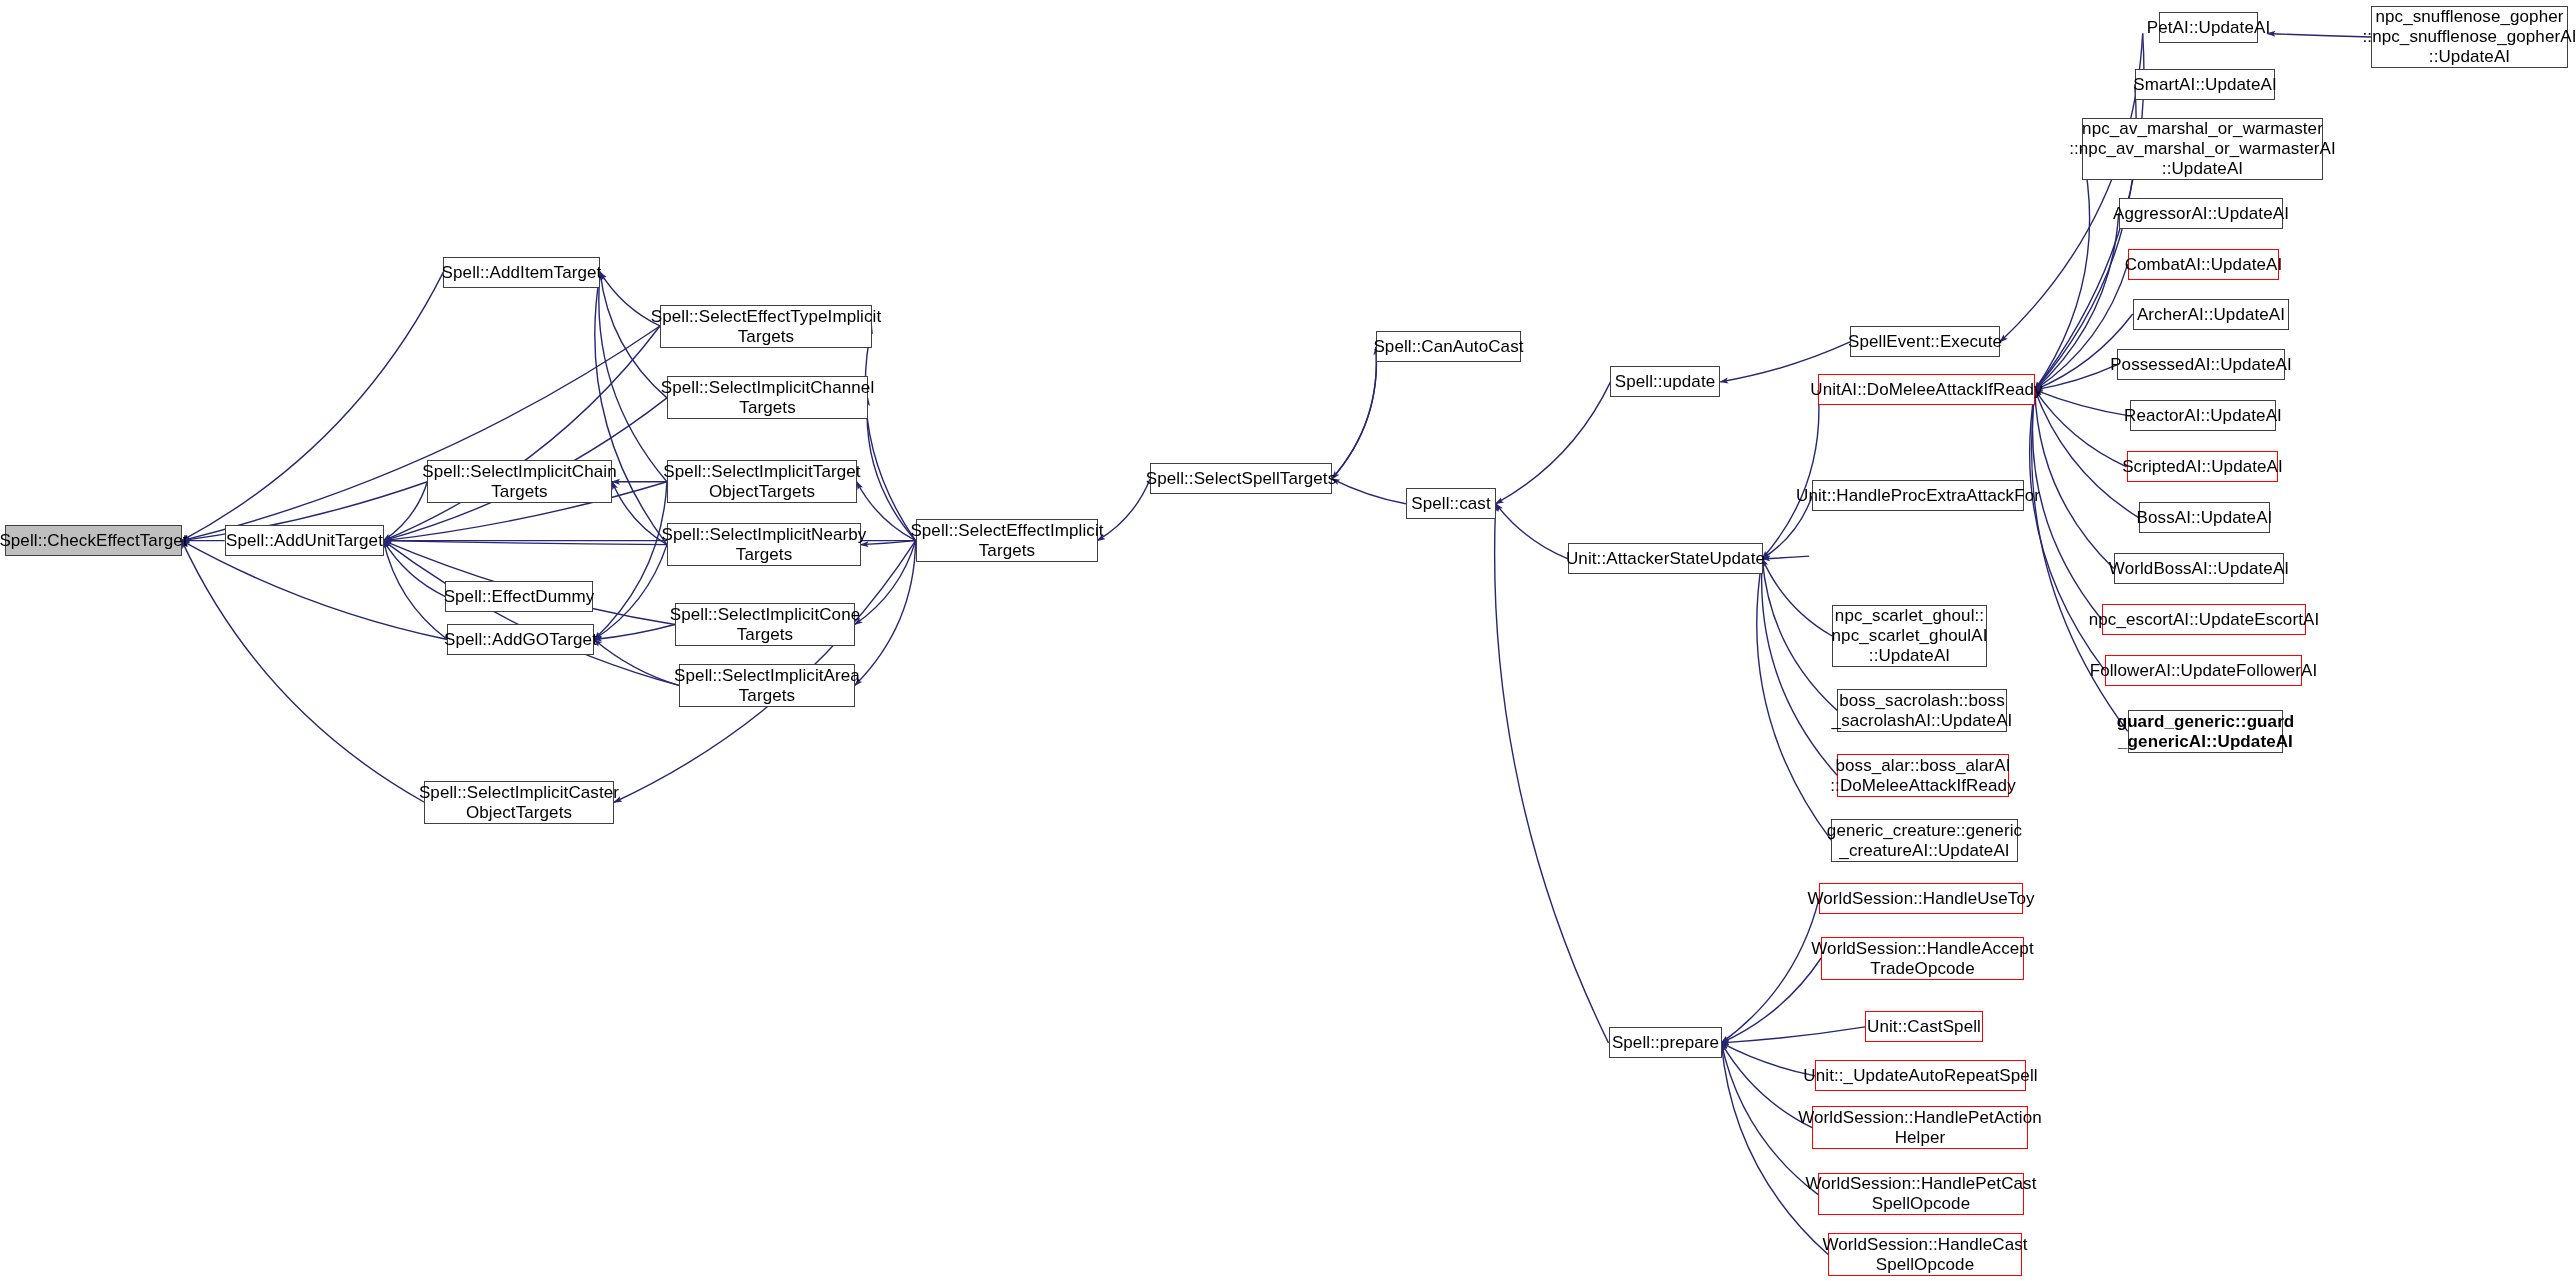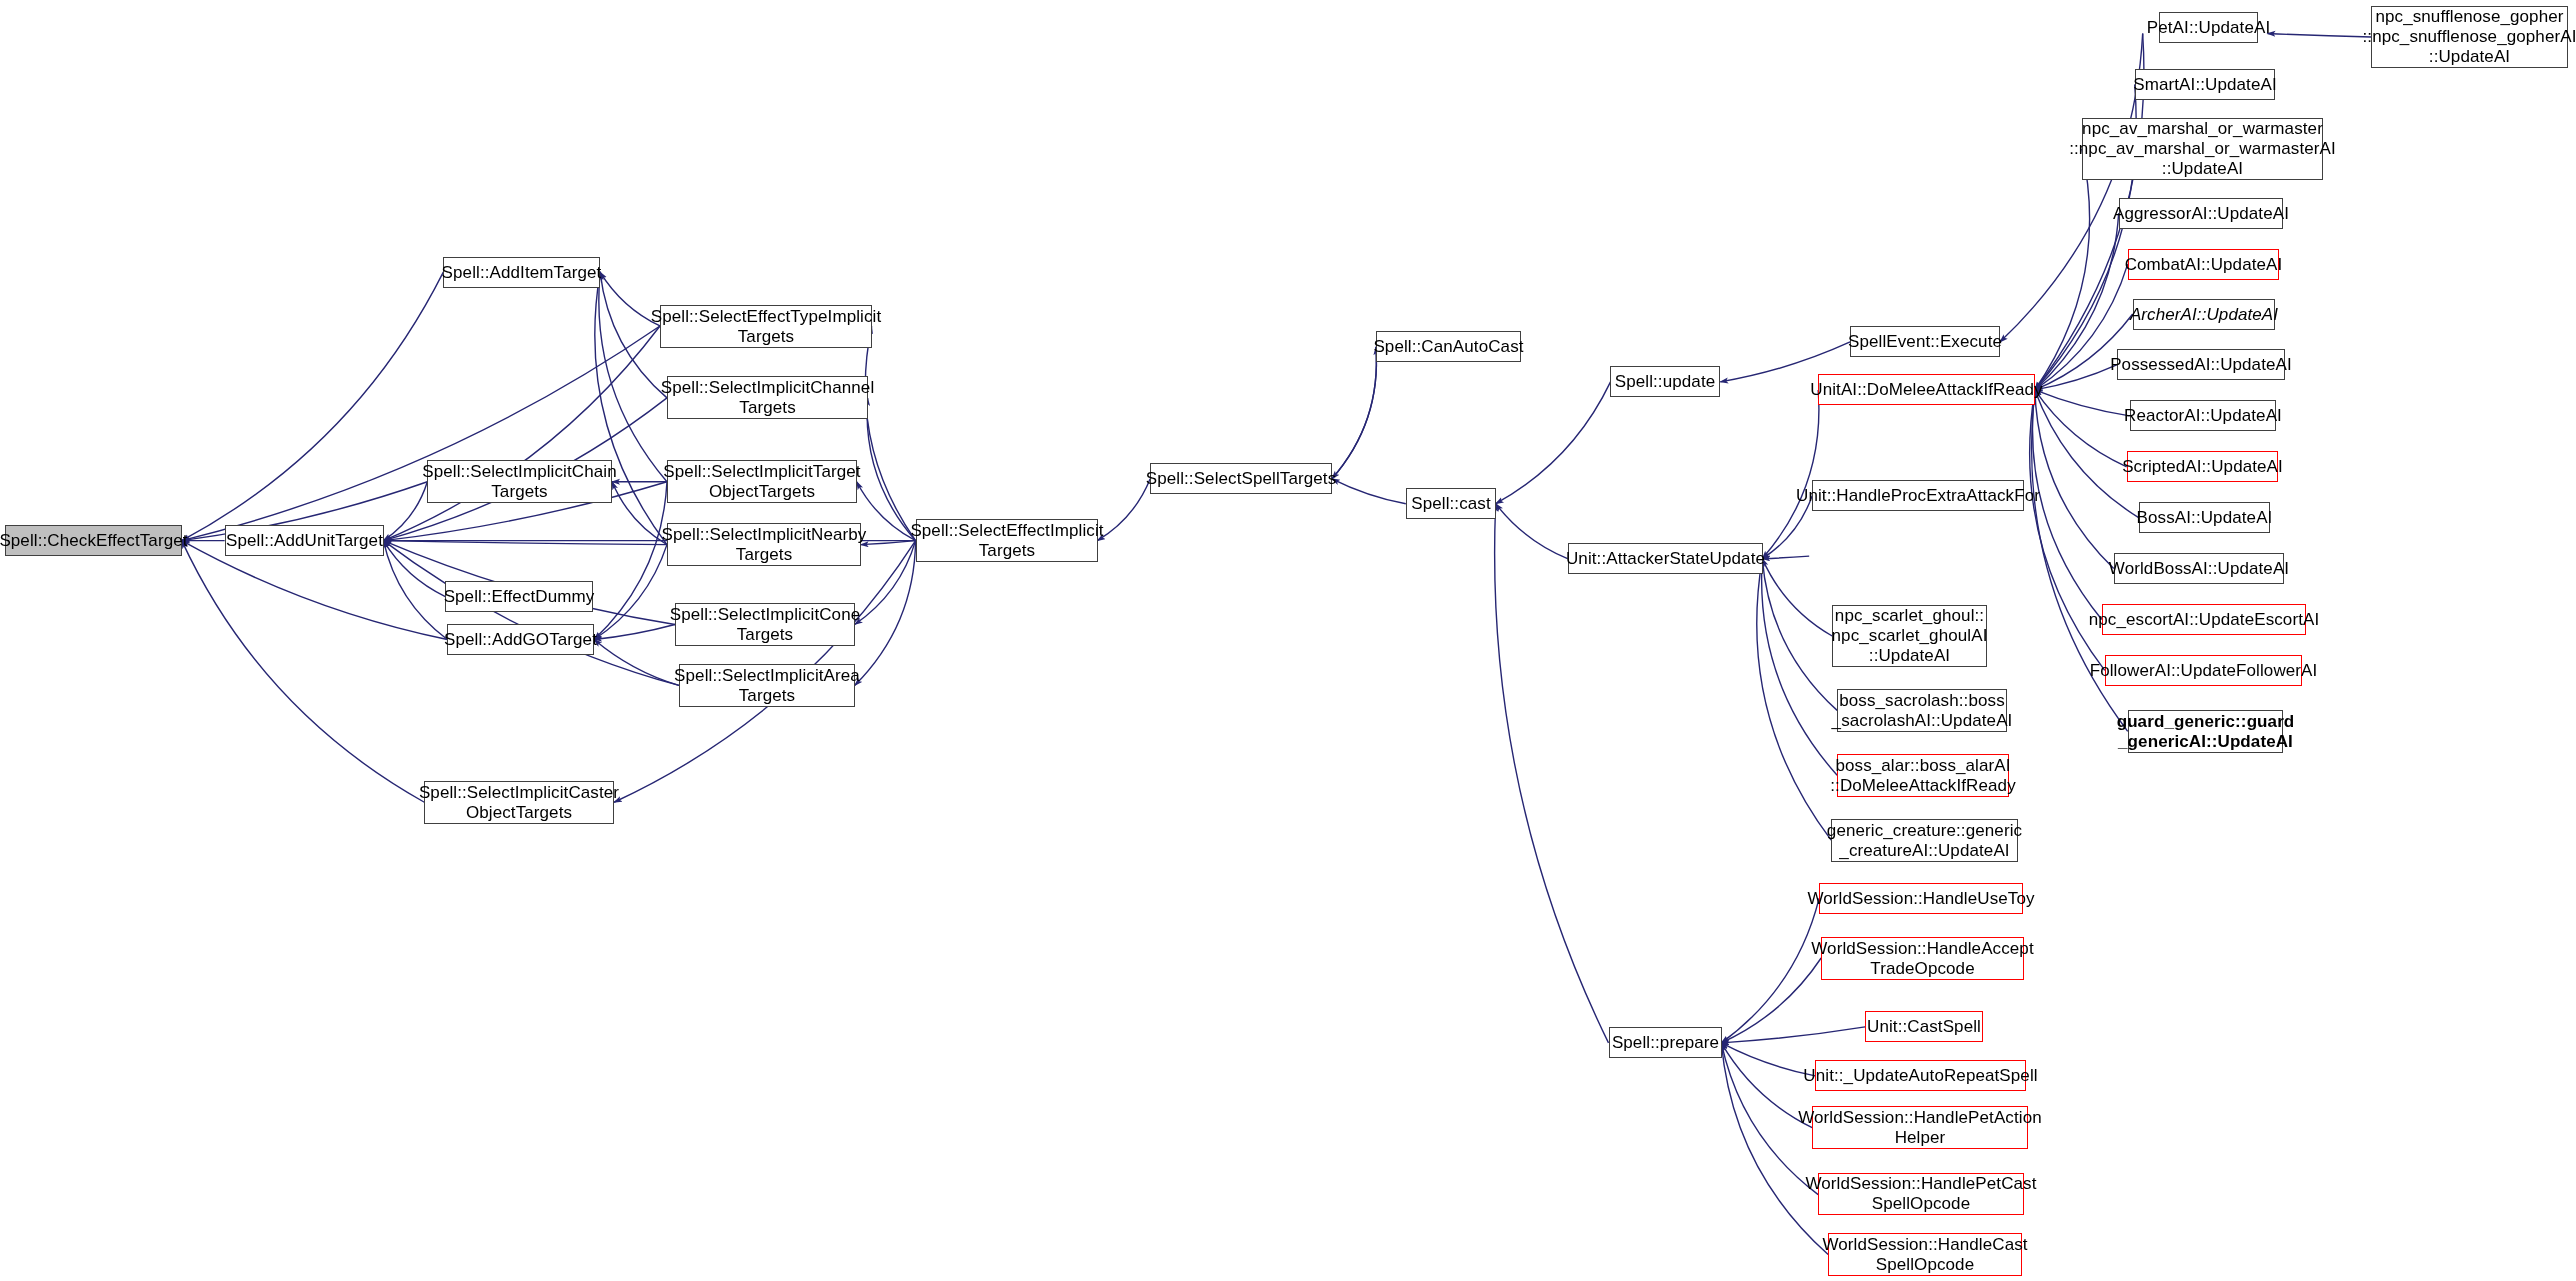--- a/index.html
+++ b/index.html
@@ -187,21 +187,21 @@
     <div class="node" style="left: 2143px; top: 12px; width: 99px; height: 31px; margin-left: 16px;">PetAI::UpdateAI</div>
     <div class="node" style="left: 2371px; top: 6px; width: 197px; height: 62px;">npc_snufflenose_gopher
 ::npc_snufflenose_gopherAI
 ::UpdateAI</div>
     <div class="node" style="left: 2135px; top: 69px; width: 140px; height: 31px;">SmartAI::UpdateAI</div>
     <div class="node" style="left: 2082px; top: 118px; width: 241px; height: 62px;">npc_av_marshal_or_warmaster
 ::npc_av_marshal_or_warmasterAI
 ::UpdateAI</div>
     <div class="node" style="left: 2119px; top: 198px; width: 164px; height: 31px;">AggressorAI::UpdateAI</div>
     <div class="node red" style="left: 2128px; top: 249px; width: 151px; height: 31px;">CombatAI::UpdateAI</div>
-    <div class="node" style="left: 2133px; top: 299px; width: 142px; height: 31px; font-style: italic;">ArcherAI::UpdateAI</div>
+    <div class="node" style="left: 2133px; top: 299px; width: 156px; height: 31px;">ArcherAI::UpdateAI</div>
     <div class="node" style="left: 2117px; top: 349px; width: 168px; height: 31px;">PossessedAI::UpdateAI</div>
     <div class="node" style="left: 2130px; top: 400px; width: 146px; height: 31px;">ReactorAI::UpdateAI</div>
     <div class="node red" style="left: 2127px; top: 451px; width: 151px; height: 31px;">ScriptedAI::UpdateAI</div>
     <div class="node" style="left: 2139px; top: 502px; width: 131px; height: 31px;">BossAI::UpdateAI</div>
     <div class="node" style="left: 2114px; top: 553px; width: 170px; height: 31px;">WorldBossAI::UpdateAI</div>
     <div class="node red" style="left: 2102px; top: 604px; width: 204px; height: 31px;">npc_escortAI::UpdateEscortAI</div>
     <div class="node red" style="left: 2105px; top: 655px; width: 197px; height: 31px;">FollowerAI::UpdateFollowerAI</div>
     <div class="node" style="left: 2128px; top: 710px; width: 155px; height: 43px; font-weight: bold;">guard_generic::guard
 _genericAI::UpdateAI</div>
   </div>

